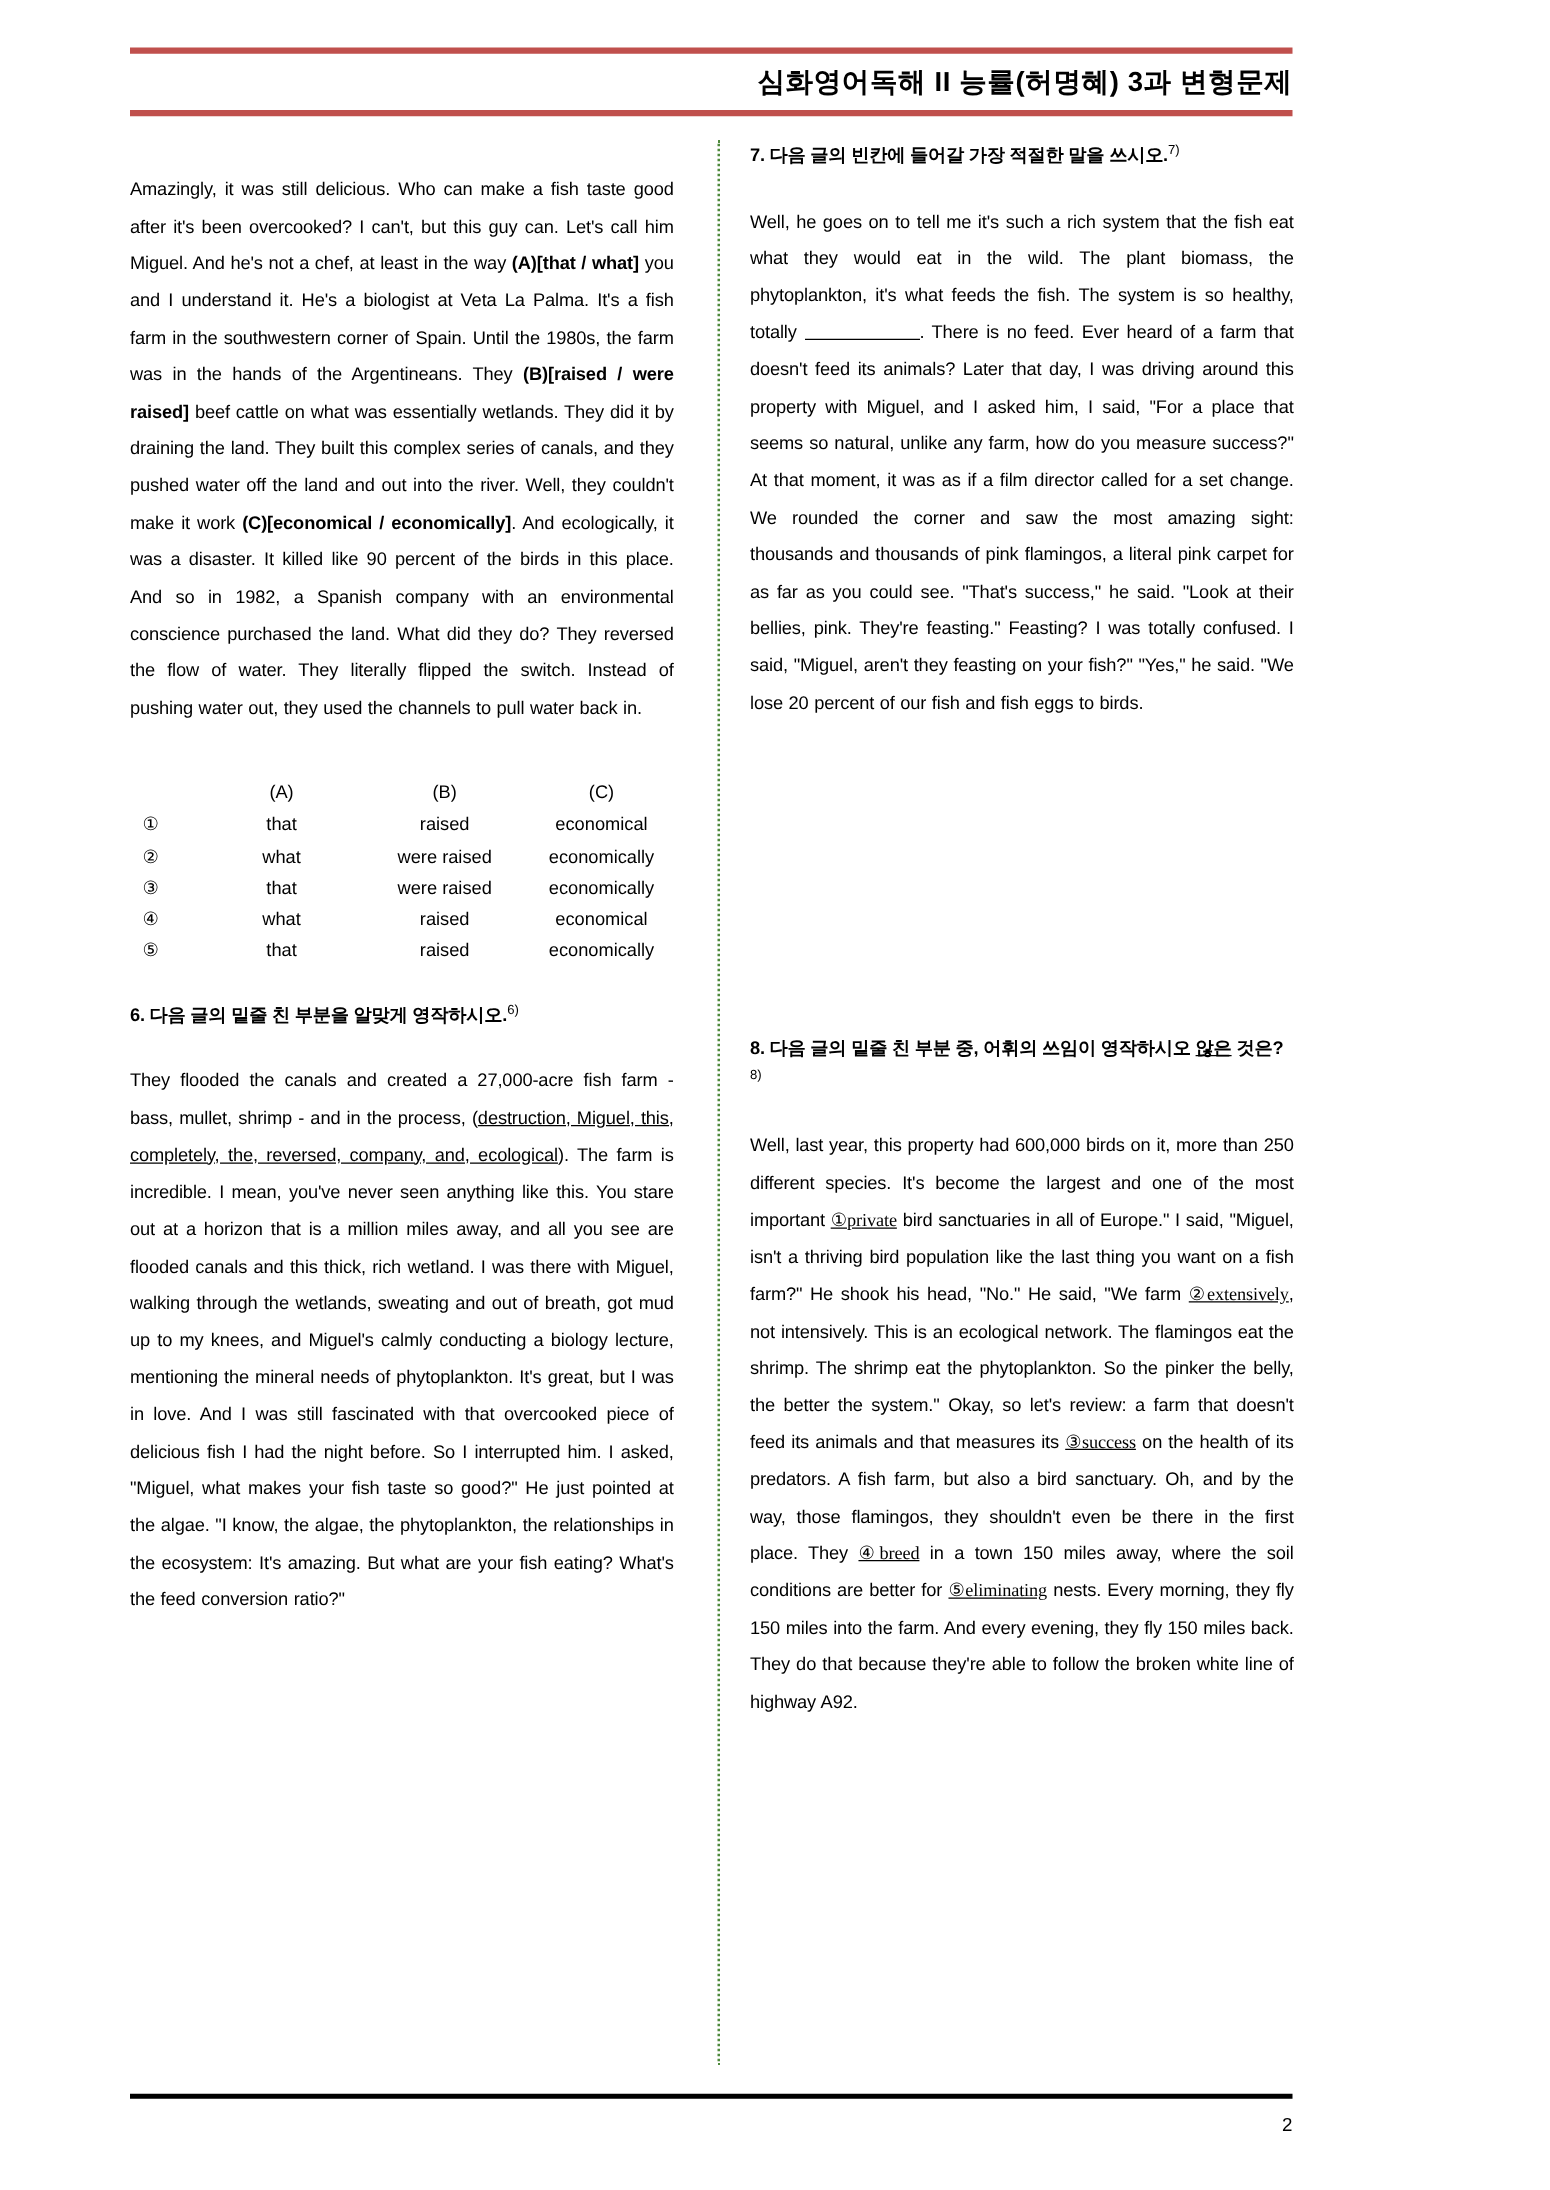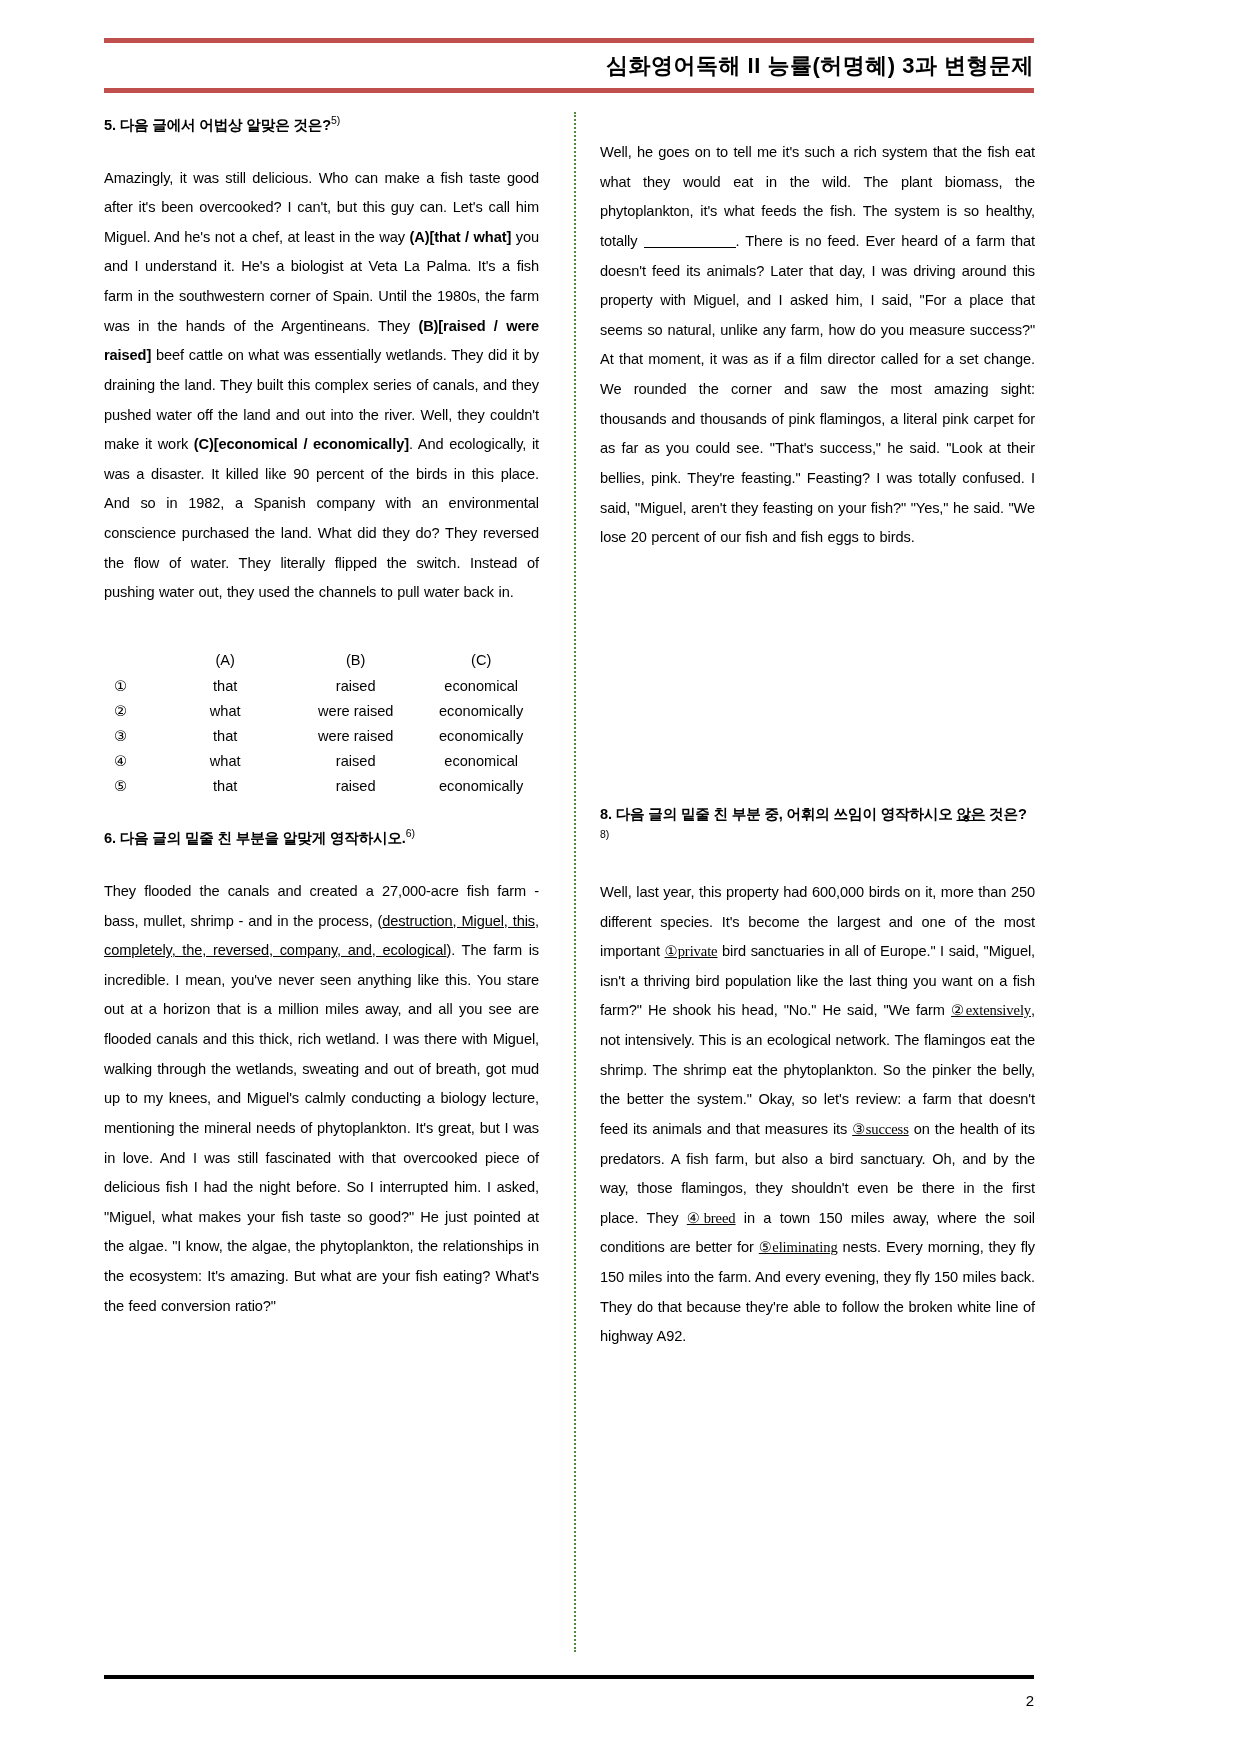--- a/index.html
+++ b/index.html
@@ -157,24 +157,20 @@
     <div class="doc-title">심화영어독해 II 능률(허명혜) 3과 변형문제</div>
     <div class="rule-red"></div>
   </div>
 
   <div class="columns">
 
     <div class="divider"></div>
 
     <div class="col col-left">
 
-      <div class="q-head">
-        <span>5.</span>
-        <span>다음 글에서 어법상 알맞은 것은?</span><span class="sup">5)</span>
-      </div>
 
       <div class="spacer-md"></div>
 
       <div class="passage">
         <span>Amazingly, it was still delicious. Who can make a fish taste good after it's been overcooked? I can't, but this guy can. Let's call him Miguel. And he's not a chef, at least in the way </span><b>(A)[that / what]</b><span> you and I understand it. He's a biologist at Veta La Palma. It's a fish farm in the southwestern corner of Spain. Until the 1980s, the farm was in the hands of the Argentineans. They </span><b>(B)[raised / were raised]</b><span> beef cattle on what was essentially wetlands. They did it by draining the land. They built this complex series of canals, and they pushed water off the land and out into the river. Well, they couldn't make it work </span><b>(C)[economical / economically]</b><span>. And ecologically, it was a disaster. It killed like 90 percent of the birds in this place. And so in 1982, a Spanish company with an environmental conscience purchased the land. What did they do? They reversed the flow of water. They literally flipped the switch. Instead of pushing water out, they used the channels to pull water back in.</span>
       </div>
 
       <div class="spacer-lg"></div>
 
       <table class="opts">
@@ -228,20 +224,24 @@
       <div class="spacer-md"></div>
 
       <div class="passage">
         <span>They flooded the canals and created a 27,000-acre fish farm - bass, mullet, shrimp - and in the process, (</span><span class="scramble">destruction, Miguel, this, completely, the, reversed, company, and, ecological</span><span>). The farm is incredible. I mean, you've never seen anything like this. You stare out at a horizon that is a million miles away, and all you see are flooded canals and this thick, rich wetland. I was there with Miguel, walking through the wetlands, sweating and out of breath, got mud up to my knees, and Miguel's calmly conducting a biology lecture, mentioning the mineral needs of phytoplankton. It's great, but I was in love. And I was still fascinated with that overcooked piece of delicious fish I had the night before. So I interrupted him. I asked, "Miguel, what makes your fish taste so good?" He just pointed at the algae. "I know, the algae, the phytoplankton, the relationships in the ecosystem: It's amazing. But what are your fish eating? What's the feed conversion ratio?"</span>
       </div>
 
     </div>
 
     <div class="col col-right">
 
+      <div class="q-head">
+        <span>7.</span>
+        <span>다음 글의 빈칸에 들어갈 가장 적절한 말을 쓰시오.</span><span class="sup">7)</span>
+      </div>
 
       <div class="spacer-md"></div>
 
       <div class="passage">
         <span>Well, he goes on to tell me it's such a rich system that the fish eat what they would eat in the wild. The plant biomass, the phytoplankton, it's what feeds the fish. The system is so healthy, totally </span><span class="blankline"></span><span>. There is no feed. Ever heard of a farm that doesn't feed its animals? Later that day, I was driving around this property with Miguel, and I asked him, I said, "For a place that seems so natural, unlike any farm, how do you measure success?" At that moment, it was as if a film director called for a set change. We rounded the corner and saw the most amazing sight: thousands and thousands of pink flamingos, a literal pink carpet for as far as you could see. "That's success," he said. "Look at their bellies, pink. They're feasting." Feasting? I was totally confused. I said, "Miguel, aren't they feasting on your fish?" "Yes," he said. "We lose 20 percent of our fish and fish eggs to birds.</span>
       </div>
 
       <div style="height:250px"></div>
 
       <div class="q-head">

